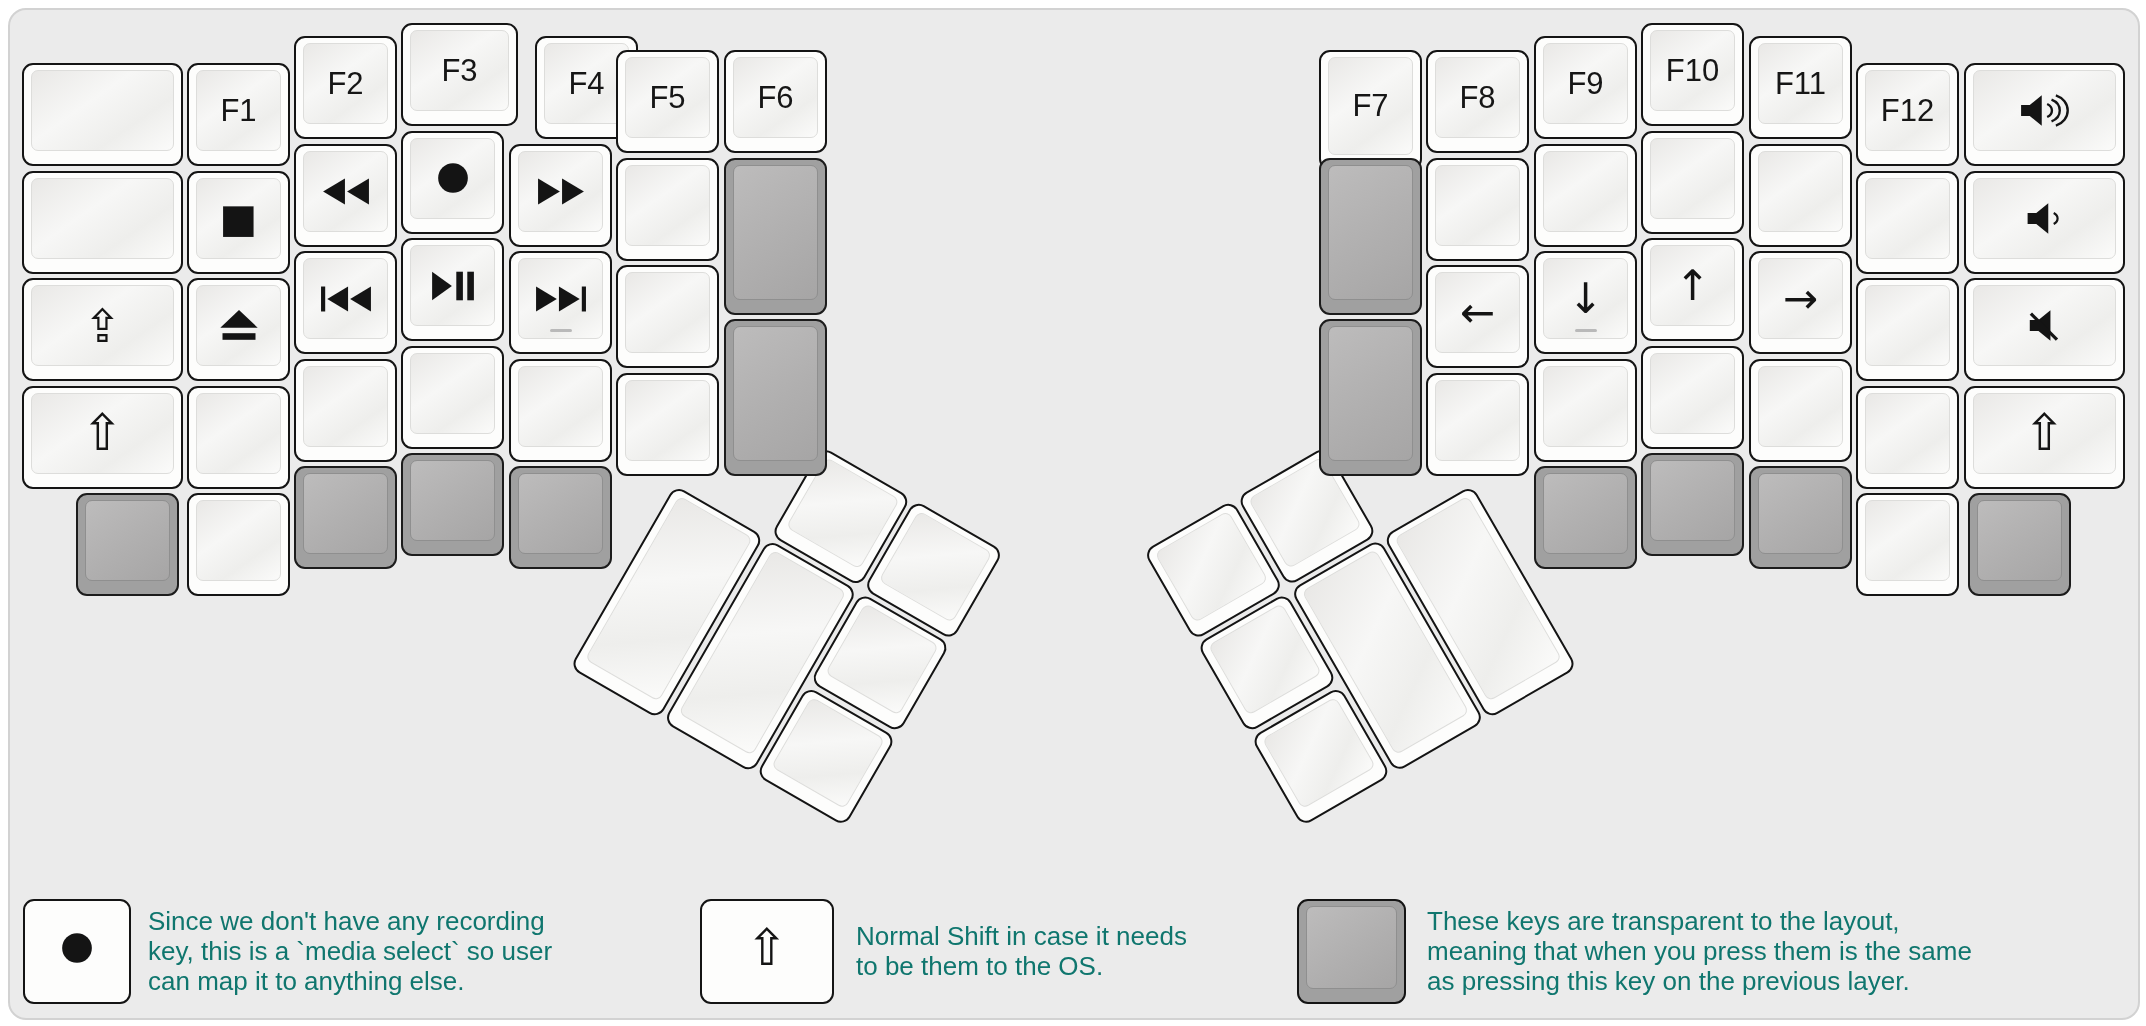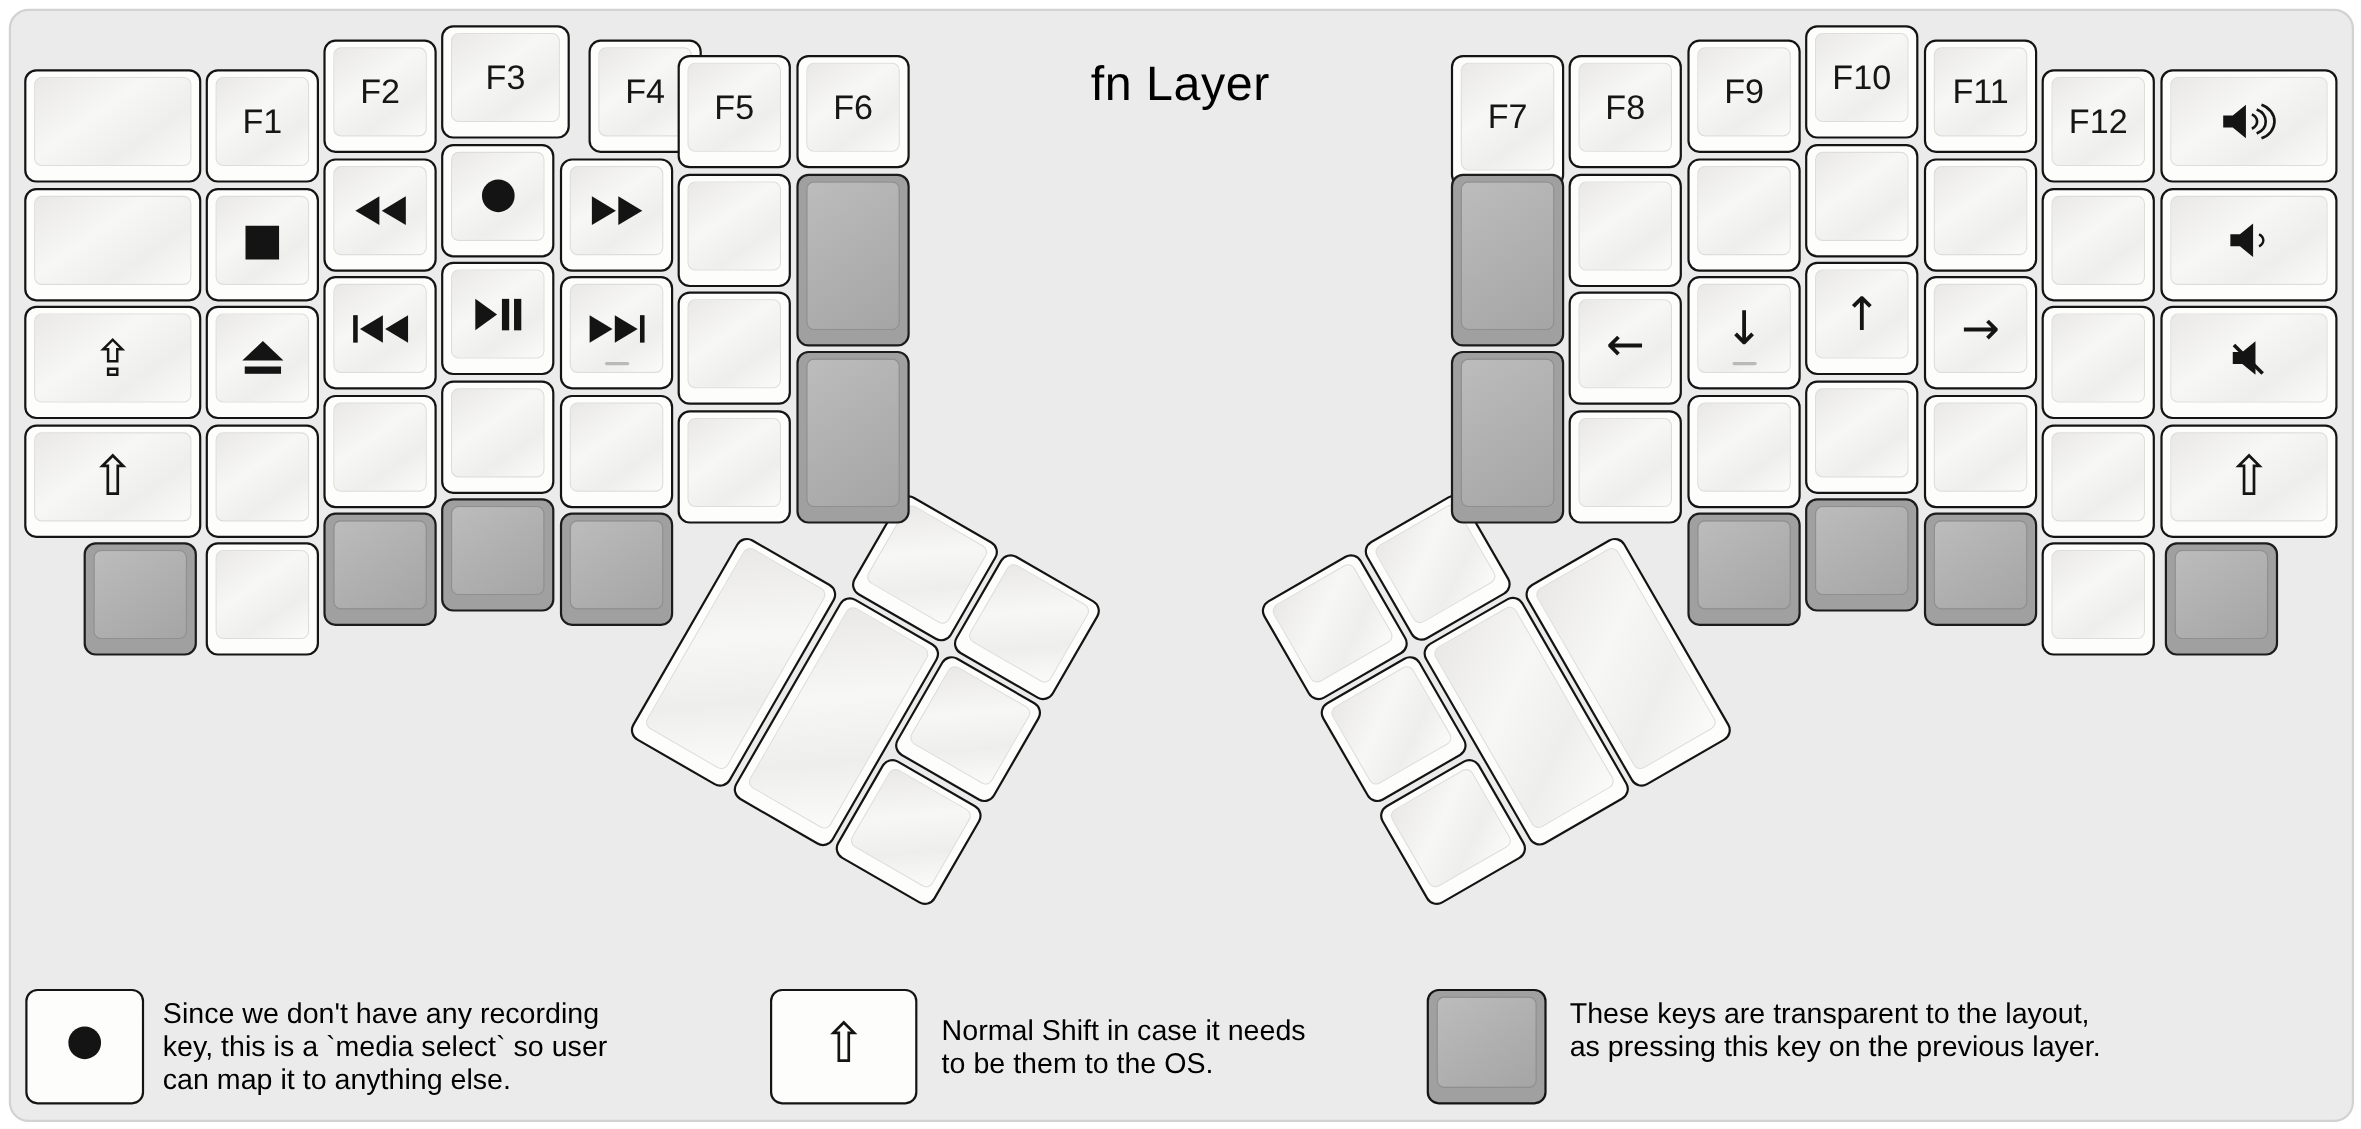--- a/index.html
+++ b/index.html
@@ -25,28 +25,27 @@
   .glyph.caps{font-size:46px;}
   .glyph.arrow{font-size:42px;}
   .glyph.stop{font-size:40px;}
   .homing{position:absolute;left:50%;bottom:6px;width:22px;height:3px;margin-left:-11px;
           background:#b9b9b9;border-radius:2px;}
   .icon-svg{display:block;}
   .cluster{position:absolute;width:0;height:0;transform-origin:0 0;}
   
   .legend-key{position:absolute;border:2.5px solid #141414;border-radius:11px;background:#fdfdfc;box-sizing:border-box;}
   .legend-key.gray{background:#a0a0a0;}
-  .legend-text{position:absolute;font-size:26px;line-height:30px;color:#000000;}
+  .legend-text{position:absolute;font-size:26px;line-height:30px;color:#0f766e;}
 </style>
 </head>
 <body>
 
 <div id="stage">
   <div id="card"></div>
-  <div id="title">fn Layer</div>
 
   <div id="keys-root">
       <div class="cluster" style="left: 675px; top: 485px; transform: rotate(30deg);">
         <div class="key white" style="left: 107.5px; top: -107.5px; width: 103px; height: 103px;">
           <div class="keytop"></div>
         </div>
         <div class="key white" style="left: 215px; top: -107.5px; width: 103px; height: 103px;">
           <div class="keytop"></div>
         </div>
         <div class="key white" style="left: 0px; top: 0px; width: 103px; height: 210.5px;">
@@ -418,15 +417,16 @@
     <div></div>
   </div>
 
   <div class="legend-key gray" style="left:1297px;top:899px;width:109px;height:105px;">
     <div class="keytop">
         <span class="licon"></span>
       </div>
   </div>
   <div class="legend-text" style="left:1427px;top:906px;">
     <div>These keys are transparent to the layout,</div>
+    <div>meaning that when you press them is the same</div>
     <div>as pressing this key on the previous layer.</div>
   </div>
 </div>
 
 </body></html>

